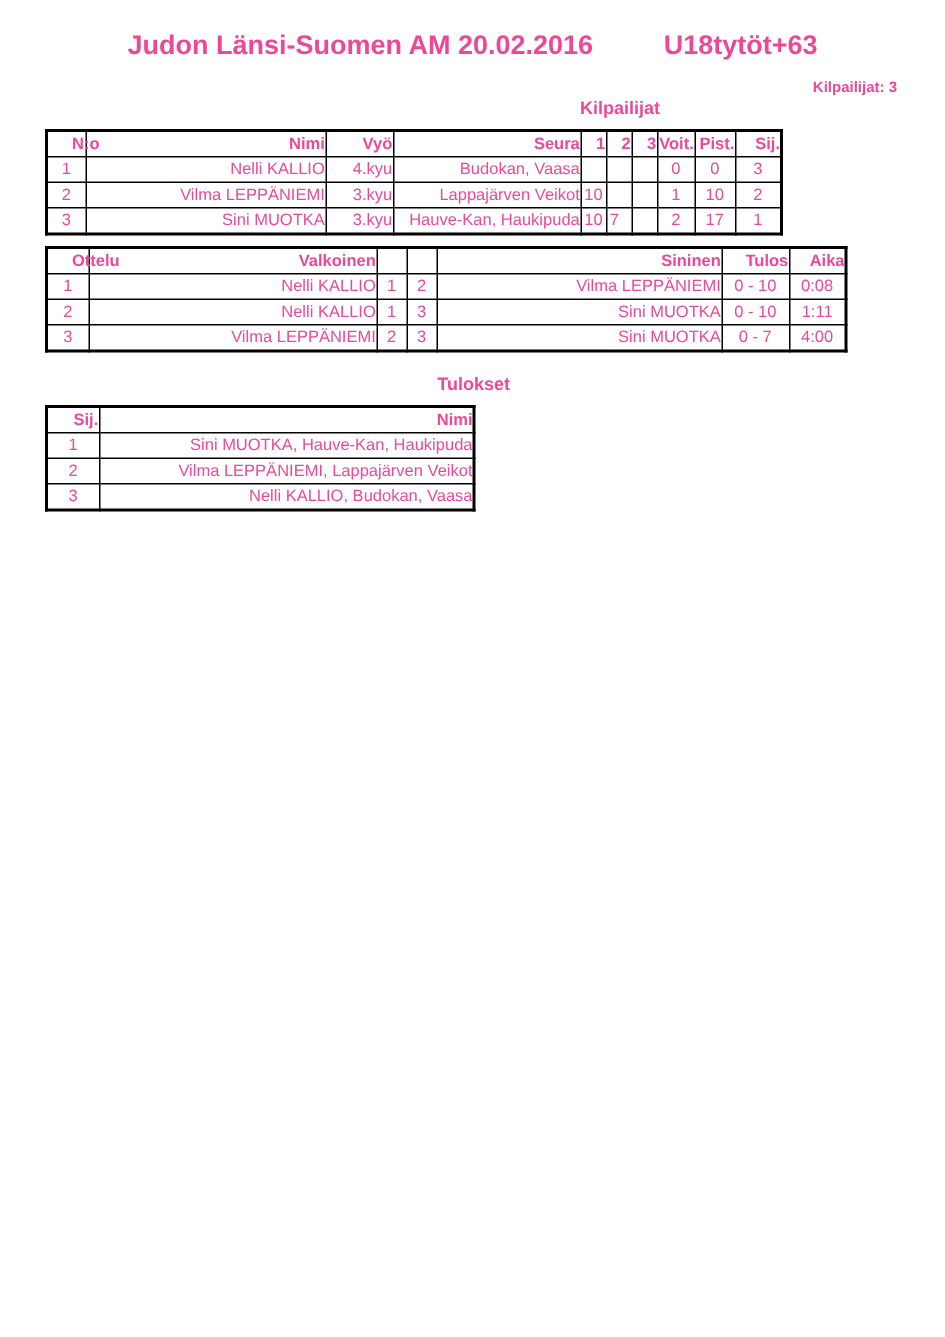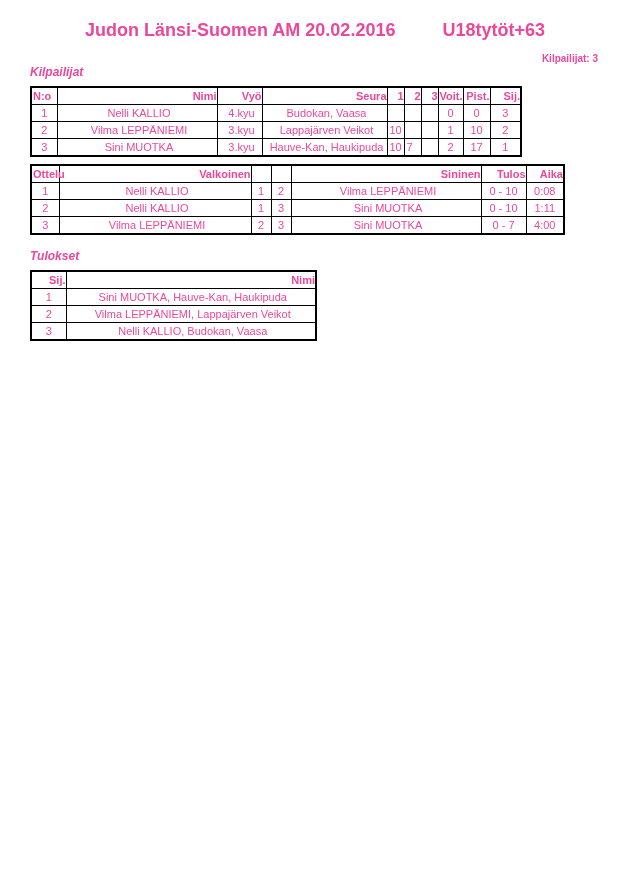--- a/index.html
+++ b/index.html
@@ -1,33 +1,33 @@
 <!DOCTYPE html>
 <html><head>
 <meta charset="utf-8">
 <style>
   html,body{margin:0;padding:0;background:#ffffff;}
   .page{position:relative;width:630px;height:891px;background:#fff;color:#ec4899;
         font-family:"Liberation Sans",sans-serif;overflow:hidden;}
   .title{padding-top:19px;text-align:center;font-size:18px;font-weight:bold;line-height:22px;}
   .title .cat{margin-left:42px;}
   .count{position:absolute;top:53px;right:32px;font-size:10px;font-weight:bold;}
-  .heading{font-size:12px;font-weight:bold;text-align:left;line-height:14px;font-style:italic;}
+  .heading{font-size:12px;font-weight:bold;text-align:right;line-height:14px;}
   .heading.k{width:410px;margin:24px 0 0 30px;}
   .heading.o{width:540px;margin:18px 0 0 30px;}
   .heading.t{width:310px;margin:14px 0 0 30px;}
   table{border-collapse:collapse;table-layout:fixed;margin:7px 0 0 30px;
         border:2px solid #000;font-size:11px;}
   th,td{border:1px solid #000;height:16px;padding:0;white-space:nowrap;
         overflow:hidden;vertical-align:middle;}
   th{font-weight:bold;text-align:right;font-size:11px;}
   td{text-align:center;}
-  .l{text-align:center;padding-left:4px;}
+  .l{text-align:right;padding-left:4px;}
   .l2{text-align:left;padding-left:2px;}
-  .al{text-align:left;padding-left:1px;overflow:visible;}
+  .al{text-align:center;padding-left:16px;overflow:visible;}
   .t1{width:490px;}
   .t2{width:533px;}
   .t3{width:285px;}
 </style>
 </head>
 <body>
 
 <div class="page">
 
   <div class="title">

